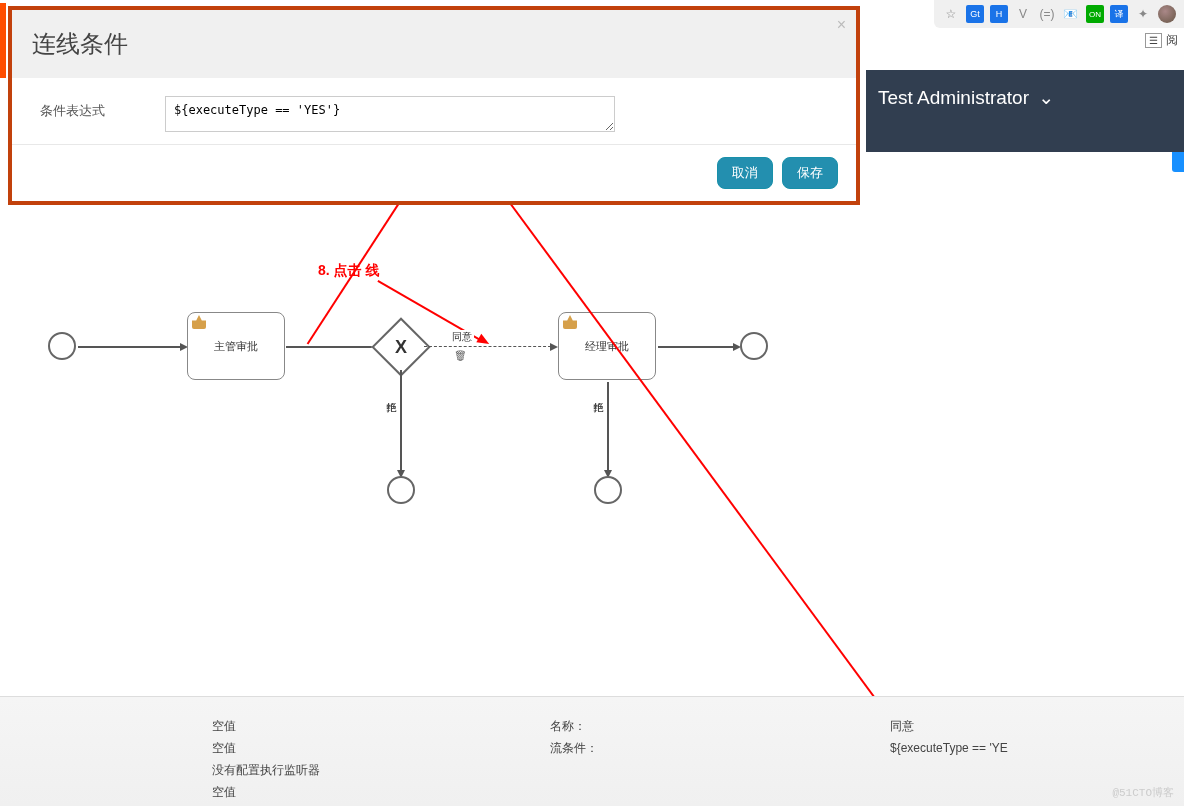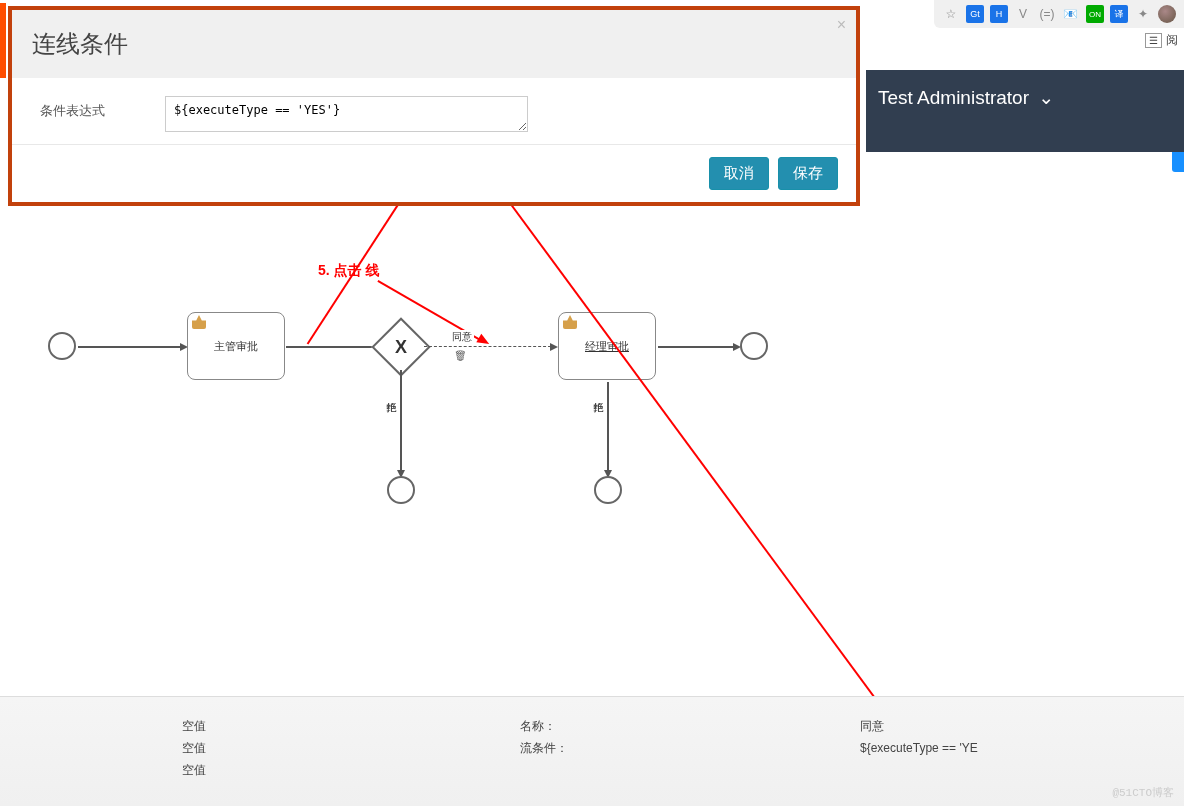--- a/index.html
+++ b/index.html
@@ -22,21 +22,21 @@
 
 
 .start-circle { position:absolute; left:48px; top:332px; width:28px; height:28px; border:2px solid #666; border-radius:50%; }
 .end-circle1 { position:absolute; left:740px; top:332px; width:28px; height:28px; border:2px solid #666; border-radius:50%; }
 .end-circle2 { position:absolute; left:387px; top:476px; width:28px; height:28px; border:2px solid #666; border-radius:50%; }
 .end-circle3 { position:absolute; left:594px; top:476px; width:28px; height:28px; border:2px solid #666; border-radius:50%; }
 
 .user-task { position:absolute; width:98px; height:68px; border:1.5px solid #888; border-radius:8px; background:#fff; display:flex; align-items:center; justify-content:center; font-size:11px; }
 .user-task::before { content:""; position:absolute; top:2px; left:4px; width:14px; height:14px; background:#d6a04a; clip-path: polygon(50% 0, 70% 40%, 100% 40%, 100% 100%, 0 100%, 0 40%, 30% 40%); border-radius:2px;}
 .task1 { left:187px; top:312px; }
-.task2 { left:558px; top:312px;text-decoration:underline; }
+.task2 { left:558px; top:312px; }
 
 .gateway { position:absolute; left:380px; top:326px; width:42px; height:42px; }
 .gateway .diamond { width:42px; height:42px; border:2px solid #666; transform:rotate(45deg); background:#fff; }
 .gateway .x { position:absolute; left:0; top:0; width:42px; height:42px; display:flex; align-items:center; justify-content:center; font-weight:bold; font-size:18px; }
 
 .arrow-head { position:absolute; width:0; height:0; }
 .arrow-right { border-left:8px solid #555; border-top:4px solid transparent; border-bottom:4px solid transparent; }
 .arrow-down { border-top:8px solid #555; border-left:4px solid transparent; border-right:4px solid transparent; }
 
 .hline { position:absolute; height:1.5px; background:#555; }
@@ -46,32 +46,32 @@
 .flow-label { position:absolute; font-size:10px; color:#333; background:#fff; padding:0 2px; }
 .mini-trash { position:absolute; font-size:10px; color:#555; }
 
 
 .modal { position:absolute; left:8px; top:6px; width:852px; border:4px solid #c2410c; background:#fff; z-index:10; }
 .modal-header { background:#f0f0f0; padding:18px 20px 18px 20px; position:relative; }
 .modal-title { font-size:24px; color:#444; }
 .modal-close { position:absolute; right:10px; top:6px; color:#bbb; font-size:16px; }
 .modal-body { padding:18px 28px 12px 28px; display:flex; align-items:flex-start; gap:60px; }
 .modal-label { font-size:13px; color:#555; margin-top:6px; white-space:nowrap; }
-.modal-textarea { width:363px; height:36px; border:1px solid #ccc; padding:6px 8px; font-family: Consolas, monospace; font-size:12px; resize: both; }
+.modal-textarea { width:450px; height:36px; border:1px solid #ccc; padding:6px 8px; font-family: Consolas, monospace; font-size:12px; resize: both; }
 .modal-footer { border-top:1px solid #e8e8e8; padding:12px 18px; text-align:right; }
-.btn { display:inline-block; padding:6px 14px; font-size:15px; border-radius:3px; border:1px solid #1890aa; background:#238faf; color:#fff; margin-left:6px; cursor:pointer; }
+.btn { display:inline-block; padding:6px 14px; font-size:13px; border-radius:8px; border:1px solid #1890aa; background:#238faf; color:#fff; margin-left:6px; cursor:pointer; }
 
 
 .anno-text { position:absolute; color:#ff0000; font-size:14px; font-weight:600; }
 .red-line { position:absolute; background:#ff0000; transform-origin: left center; height:1.5px; }
 .red-head { position:absolute; width:0; height:0; border-right:12px solid #ff0000; border-top:5px solid transparent; border-bottom:5px solid transparent; }
 
 
 .footer { position:absolute; left:0; right:0; bottom:0; height:110px; background:linear-gradient(#f5f5f5, #f0f0f0); border-top:1px solid #ddd; padding-top:18px; }
-.footer-cols { display:flex; }
+.footer-cols { display:flex;padding-left:30px; }
 .footer-col1 { width:520px; padding-left:182px; font-size:12px; color:#444;}
 .footer-col2 { width:340px; font-size:12px; color:#444;}
 .footer-col3 { flex:1; font-size:12px; color:#444;}
 .footer-row { line-height:22px; }
 .watermark { position:absolute; right:10px; bottom:6px; color:#ccc; font-size:11px;font-family:Liberation Mono, monospace;}
 </style>
 </head>
 <body>
 
 <div class="browser-bar">
@@ -116,21 +116,21 @@
   </div>
 </div>
 
 <div class="anno-text" style="left:466px; top:105px;">输入条件</div>
 
 <div class="red-line" style="left:438px; top:116px; width:28px; transform:rotate(5deg);"></div>
 <div class="red-head" style="left:426px; top:112px;"></div>
 
 <div class="red-line" style="left:445px; top:132px; width:252px; transform:rotate(123deg);"></div>
 
-<div class="anno-text" style="left:318px; top:262px;">5. 点击 线</div>
+<div class="anno-text" style="left:318px; top:262px;">8. 点击 线</div>
 <div class="red-line" style="left:378px; top:280px; width:120px; transform:rotate(30deg);"></div>
 <div class="red-head" style="left:478px; top:336px; transform:rotate(210deg);"></div>
 
 <div class="start-circle"></div>
 
 <div class="hline" style="left:78px; top:346px; width:108px;"></div>
 <div class="arrow-head arrow-right" style="left:180px; top:342.5px;"></div>
 
 <div class="user-task task1">
     <span>主管审批</span>
@@ -172,20 +172,21 @@
 
 <div class="red-line" style="left:830px; top:788px; width:52px; transform:rotate(-40deg);"></div>
 <div class="red-head" style="left:824px; top:786px; transform:rotate(-10deg);"></div>
 <div class="anno-text" style="left:872px; top:786px;">2. 点击框框</div>
 
 <div class="footer">
   <div class="footer-cols">
     <div class="footer-col1">
       <div class="footer-row">空值</div>
       <div class="footer-row">空值</div>
+      <div class="footer-row">没有配置执行监听器</div>
       <div class="footer-row">空值</div>
     </div>
     <div class="footer-col2">
       <div class="footer-row">名称：</div>
       <div class="footer-row">流条件：</div>
     </div>
     <div class="footer-col3">
       <div class="footer-row">同意</div>
       <div class="footer-row">${executeType == 'YE</div>
     </div>

